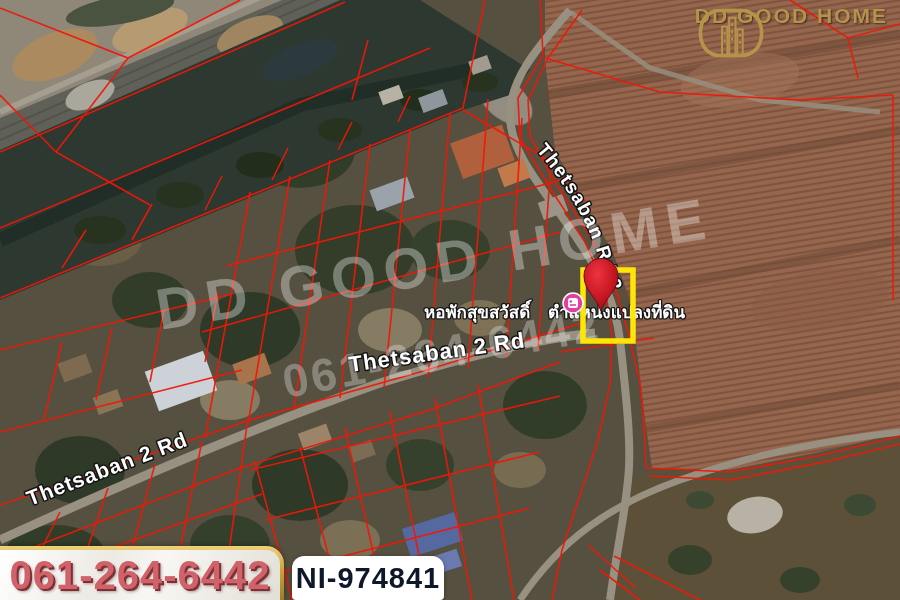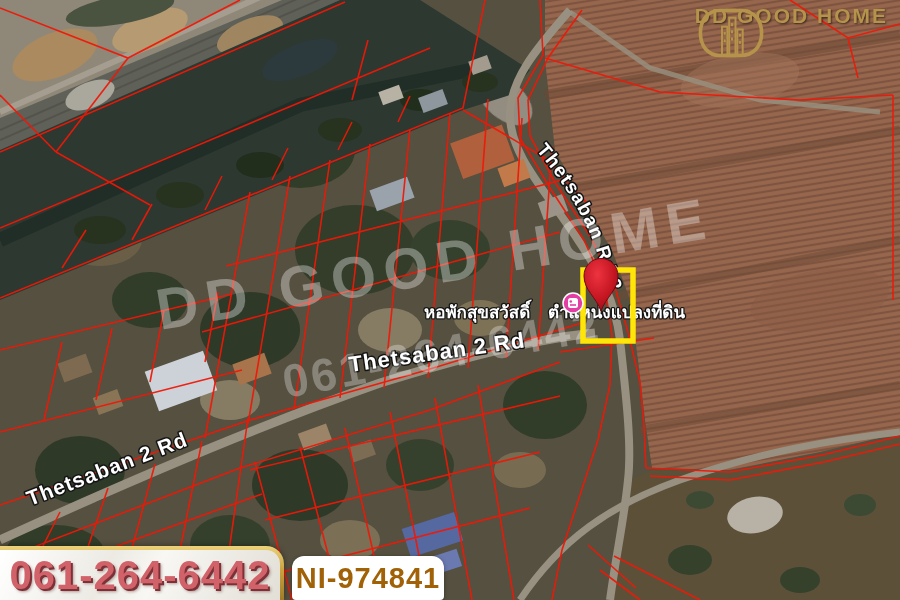--- a/index.html
+++ b/index.html
@@ -12,21 +12,21 @@
   .phone-banner{position:absolute;left:0;bottom:0;width:284px;height:54px;box-sizing:border-box;
                 padding:4px 4px 0 0;border-radius:0 18px 0 0;
                 background:linear-gradient(180deg,#ecd27a 0%,#c9a23e 45%,#a07c28 100%);
                 box-shadow:0 0 6px rgba(0,0,0,.4);}
   .phone-inner{width:100%;height:100%;border-radius:0 14px 0 0;display:flex;align-items:center;justify-content:center;
                background:linear-gradient(115deg,#ffffff 0%,#eceae3 38%,#f8f7f3 55%,#e2dfd6 100%);
                font-size:40px;font-weight:bold;letter-spacing:1px;color:#d2626a;
                text-shadow:2px 2px 0 #7d3136,3px 3px 3px rgba(60,10,10,.35);}
   .listing-badge{position:absolute;left:292px;bottom:0;width:152px;height:44px;background:#ffffff;
                  border-radius:12px 12px 4px 4px;display:flex;align-items:center;justify-content:center;
-                 font-size:29px;font-weight:bold;letter-spacing:1px;color:#a16207;
+                 font-size:29px;font-weight:bold;letter-spacing:1px;color:#0f172a;
                  box-shadow:0 1px 4px rgba(0,0,0,.35);}
 </style>
 </head>
 <body>
 
 <div class="stage">
 
   <svg width="900" height="600" viewBox="0 0 900 600">
     <defs>
       <pattern id="furrow" width="6" height="6" patternUnits="userSpaceOnUse" patternTransform="rotate(-9)">

